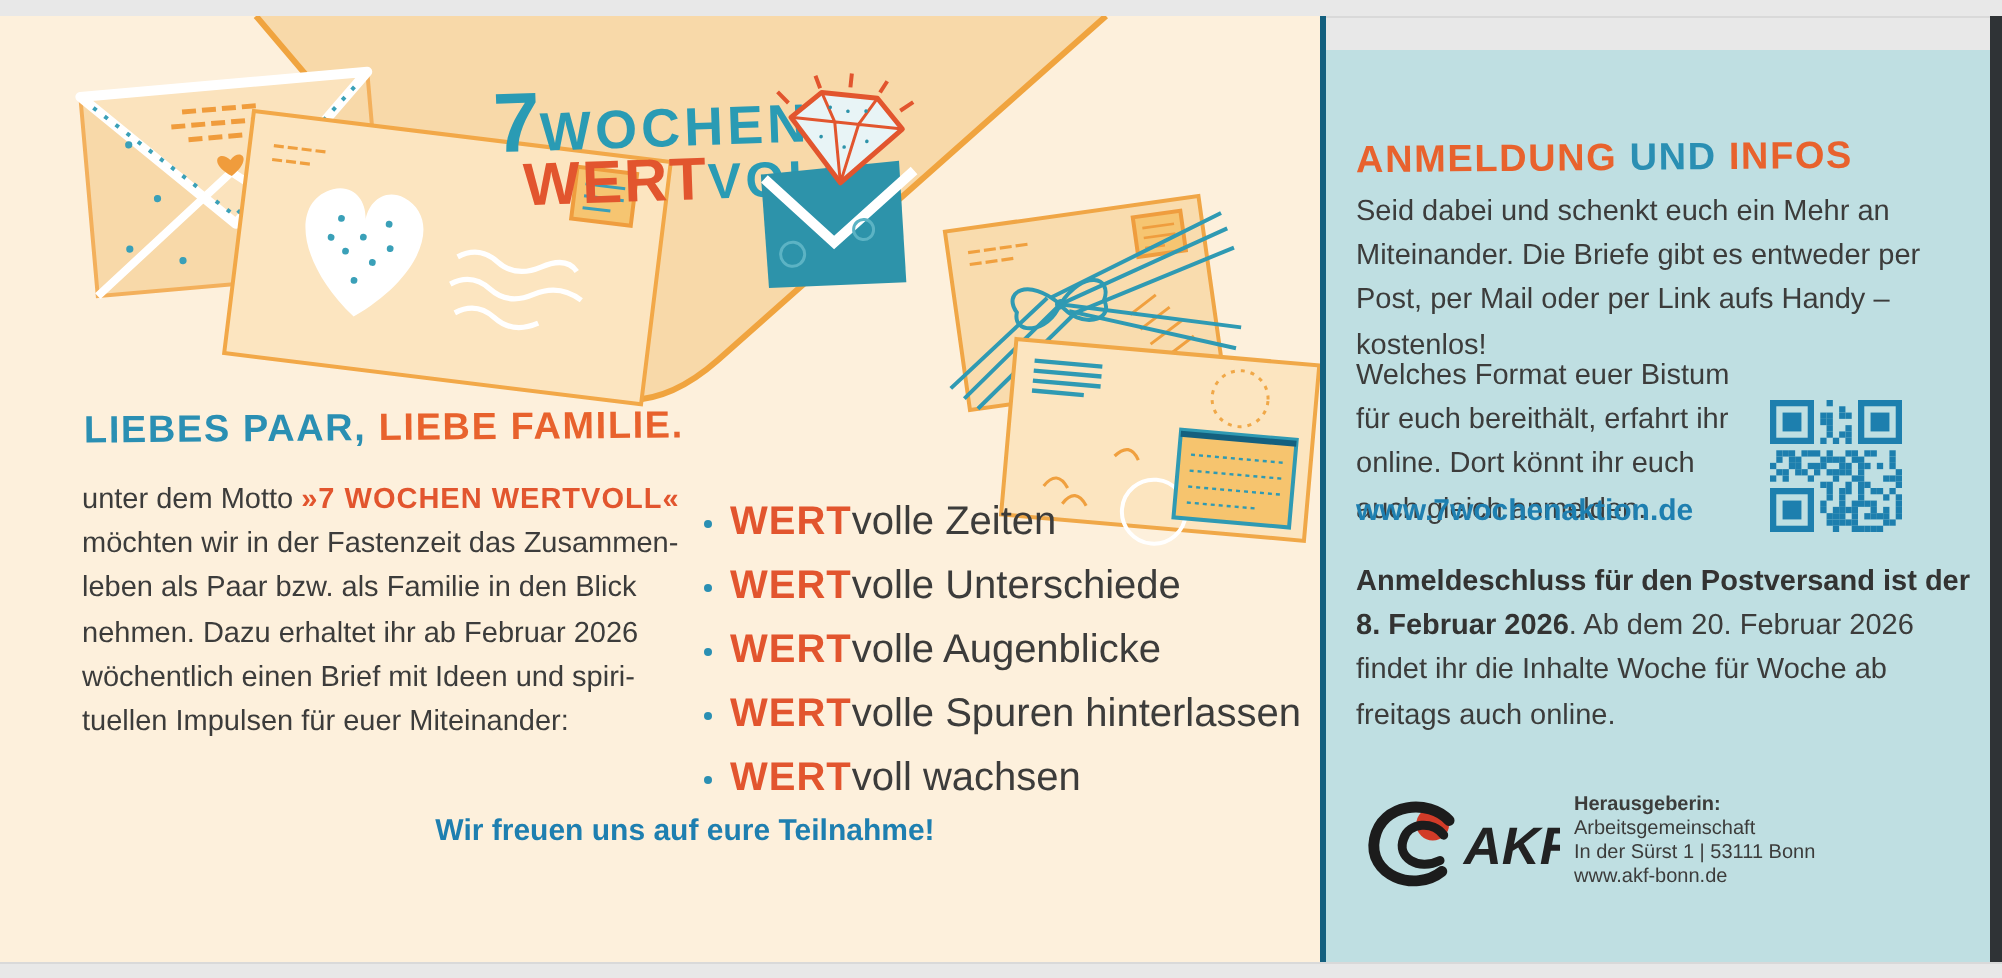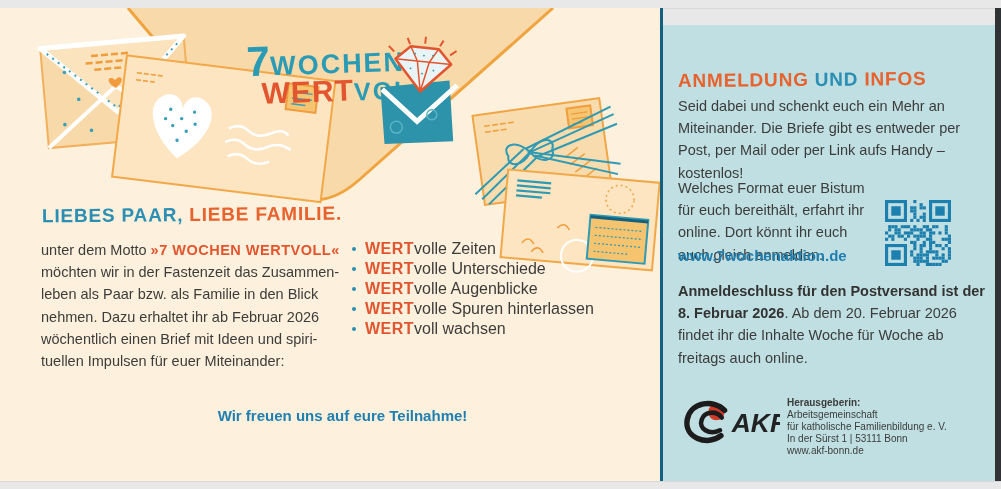--- a/index.html
+++ b/index.html
@@ -30,21 +30,21 @@
   .lp-heading{position:absolute;left:42px;top:196px;font-size:19px;white-space:nowrap;transform:rotate(-0.5deg);}
   .lp-heading .teal{color:#2a8fb3;}
   .lp-heading .orange{color:#e8622d;}
 
   .body-text{color:#3c3c3b;font-size:14.5px;line-height:22.2px;}
   .lp-intro{position:absolute;left:41px;top:231px;width:330px;}
   .line{display:block;white-space:nowrap;}
   .motto{color:#e2552e;font-weight:bold;letter-spacing:0.5px;}
 
   .lp-bullets{position:absolute;left:352px;top:231px;list-style:none;margin:0;padding:0;}
-  .lp-bullets li{white-space:nowrap;height:20px;line-height:20px;font-size:16px;color:#3c3c3b;}
+  .lp-bullets li{white-space:nowrap;height:20px;line-height:20px;font-size:20px;color:#3c3c3b;margin-top:12px;}
   .bullet-dot{display:inline-block;width:4px;height:4px;border-radius:50%;background:#2a8fb3;vertical-align:3px;margin-right:9px;}
   .wert{color:#e2552e;font-weight:bold;letter-spacing:0.5px;}
 
   .lp-closing{position:absolute;left:40px;top:399px;width:605px;text-align:center;
     font-size:15px;font-weight:bold;color:#1e7fb0;white-space:nowrap;}
 
   
   .divider{position:absolute;left:660px;top:0;width:3px;height:473px;background:#14607f;}
   .right-panel{position:absolute;left:663px;top:17px;width:332px;height:473px;background:#bfdfe2;overflow:hidden;}
   .right-strip{position:absolute;left:995px;top:0;width:6px;height:473px;background:#2f3336;}
@@ -370,21 +370,20 @@
     <div class="rp-footer">
       <svg class="akf-logo" width="100" height="48" viewBox="0 0 110 52">
         <circle cx="40" cy="14" r="9" fill="#d23b28"></circle>
         <path d="M49,12 C38,0 12,2 8,22 C4,42 30,52 45,40" fill="none" stroke="#1c1c1c" stroke-width="6" stroke-linecap="round"></path>
         <path d="M44,34 C32,40 20,32 24,22 C27,13 40,12 46,20" fill="none" stroke="#1c1c1c" stroke-width="5" stroke-linecap="round"></path>
         <text x="57" y="36" font-family="Liberation Sans, sans-serif" font-size="29" font-weight="bold" font-style="italic" fill="#222222">AKF</text>
       </svg>
       <div class="footer-text">
         <span class="bold">Herausgeberin:</span>
         <span class="line">Arbeitsgemeinschaft</span>
-        <span class="line">für katholische Familienbildung e. V.</span>
         <span class="line">In der Sürst 1 | 53111 Bonn</span>
         <span class="line">www.akf-bonn.de</span>
       </div>
     </div>
   </div>
 
   <div class="right-strip"></div>
 </div>
 
 <div class="chrome-bottom"></div>

